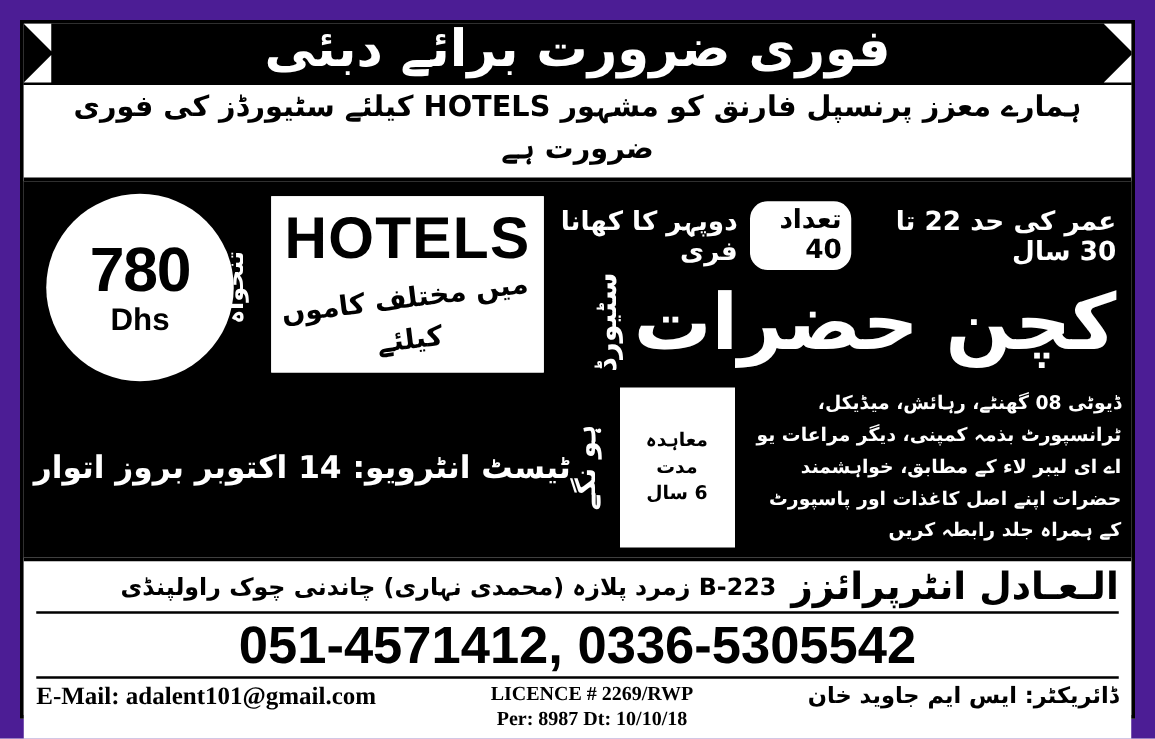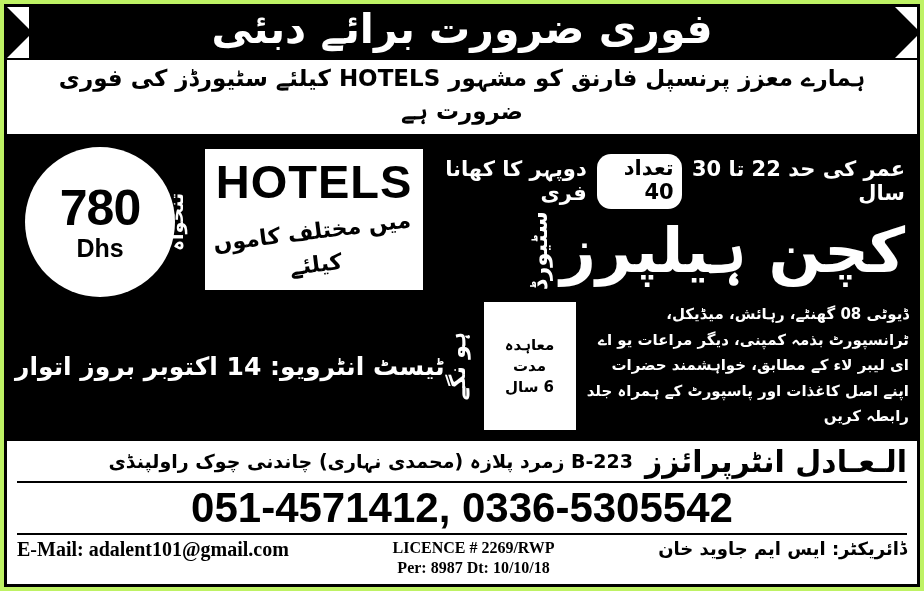--- a/index.html
+++ b/index.html
@@ -7,23 +7,23 @@
     padding: 0;
     background: #ffffff;
   }
   body {
     font-family: "Liberation Sans", sans-serif;
   }
   .ad {
     position: relative;
     width: 924px;
     height: 591px;
-    background: #bef264;
-    box-sizing: border-box;
-    padding: 4px;
+    background: #4c1d95;
+    box-sizing: border-box;
+    padding: 16px;
     overflow: hidden;
   }
   .ad-inner {
     position: relative;
     width: 100%;
     height: 100%;
     border: 3px solid #000;
     box-sizing: border-box;
     background: #fff;
     display: flex;
@@ -390,21 +390,21 @@
           <div class="hotels-sub">میں مختلف کاموں کیلئے</div>
         </div>
 
         <div class="titles">
           <div class="titles-top">
             <span class="chip">عمر کی حد 22 تا 30 سال</span>
             <span class="chip boxed">تعداد 40</span>
             <span class="chip">دوپہر کا کھانا فری</span>
           </div>
           <div class="titles-main">
-            <span class="title-big">کچن ہیلپرز</span>
+            <span class="title-big">کچن حضرات</span>
             <span class="title-side">سٹیورڈ</span>
           </div>
         </div>
       </div>
 
       <div class="details-row">
         <div class="interview-line">
           <span class="rotated-word">ہو نگے</span>
           <span>ٹیسٹ انٹرویو: 14 اکتوبر بروز اتوار</span>
         </div>

